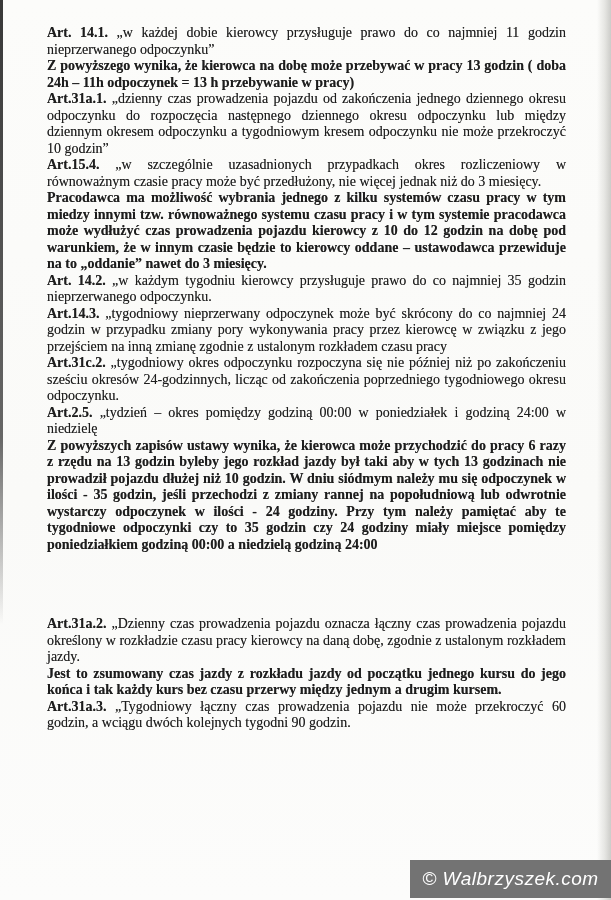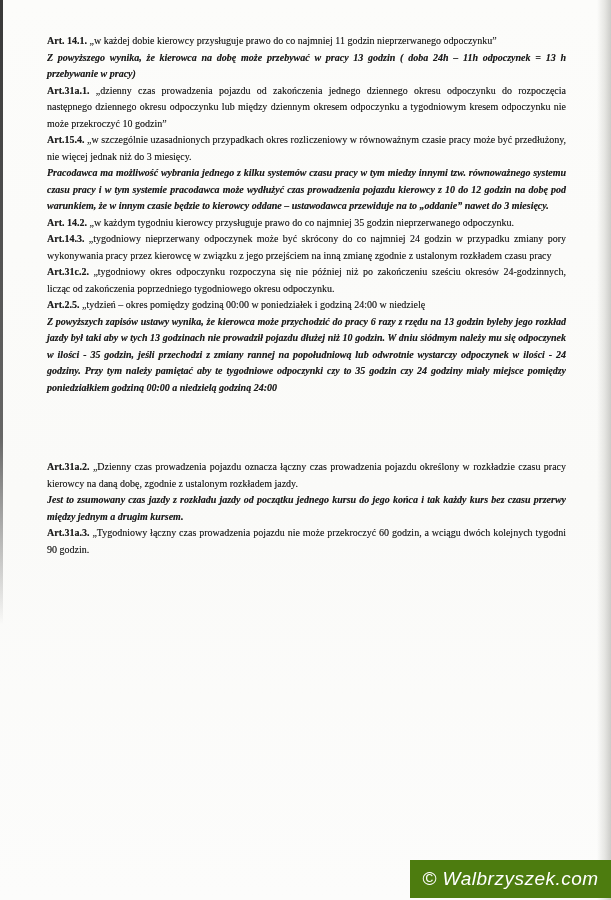--- a/index.html
+++ b/index.html
@@ -19,32 +19,32 @@
     position: absolute; left: 0; top: 0; width: 3px; height: 625px;
     background: linear-gradient(to bottom,
       rgba(22,22,22,0.85) 0%, rgba(40,40,40,0.7) 70%, rgba(60,60,60,0) 100%);
   }
   .right-scan-edge {
     position: absolute; right: 0; top: 0; width: 14px; height: 100%;
     background: linear-gradient(to right,
       rgba(205,205,200,0) 0%, rgba(203,203,198,0.45) 55%, rgba(188,188,184,0.75) 100%);
   }
   .doc {
-    position: absolute; left: 47px; top: 33px; width: 519px;
-    font-size: 10px; line-height: 16.5px;
+    position: absolute; left: 47px; top: 25px; width: 519px;
+    font-size: 14px; line-height: 16.5px;
     text-shadow: 0 0 0.5px rgba(35,35,35,0.55);
   }
   .para { margin: 0; text-align: justify; }
   .lbl { font-weight: bold; }
-  .comment { font-weight: bold; font-style: italic; }
+  .comment { font-weight: bold; }
   .gap-sm { margin-top: 14px; }
   .gap-lg { margin-top: 63px; }
   .watermark {
     position: absolute; left: 410px; top: 860px; width: 201px; height: 38px;
-    background: #4d7c0f;
+    background: #737373;
     color: #ffffff;
     font-family: "Liberation Sans", sans-serif;
     font-style: italic;
     font-size: 19px;
     letter-spacing: 0.5px;
     display: flex; align-items: center; justify-content: center;
     z-index: 5;
   }
 </style>
 </head>

